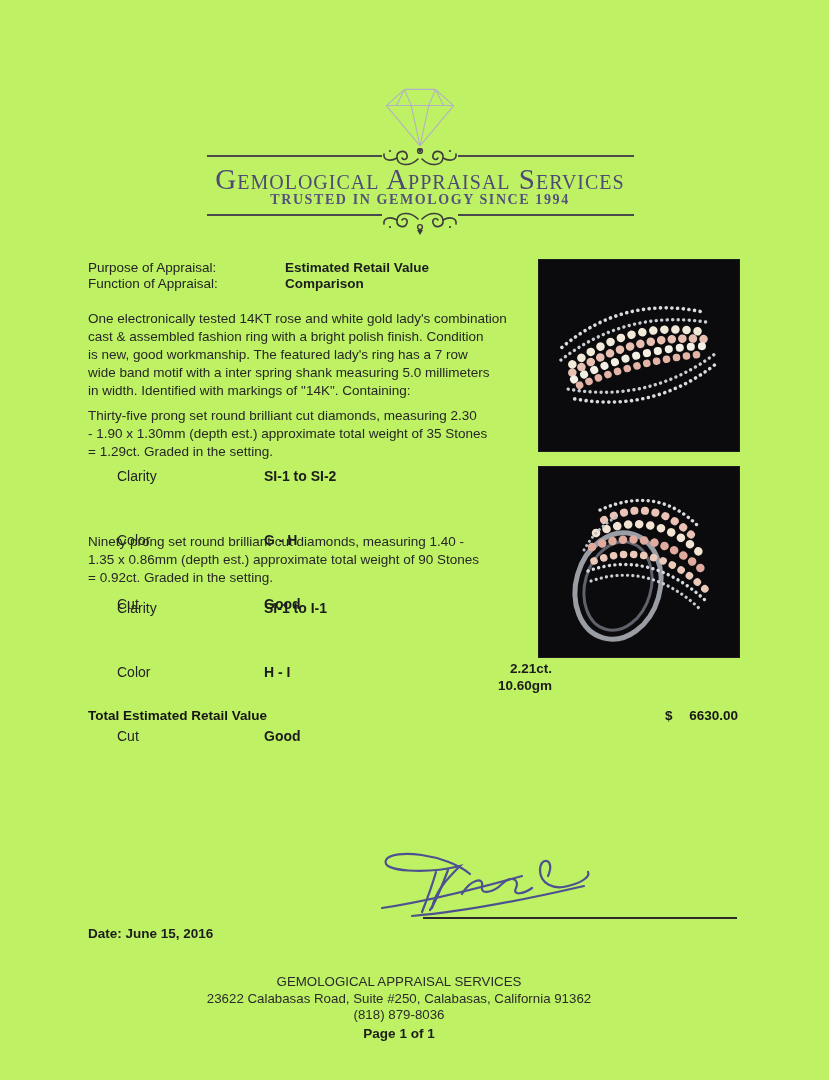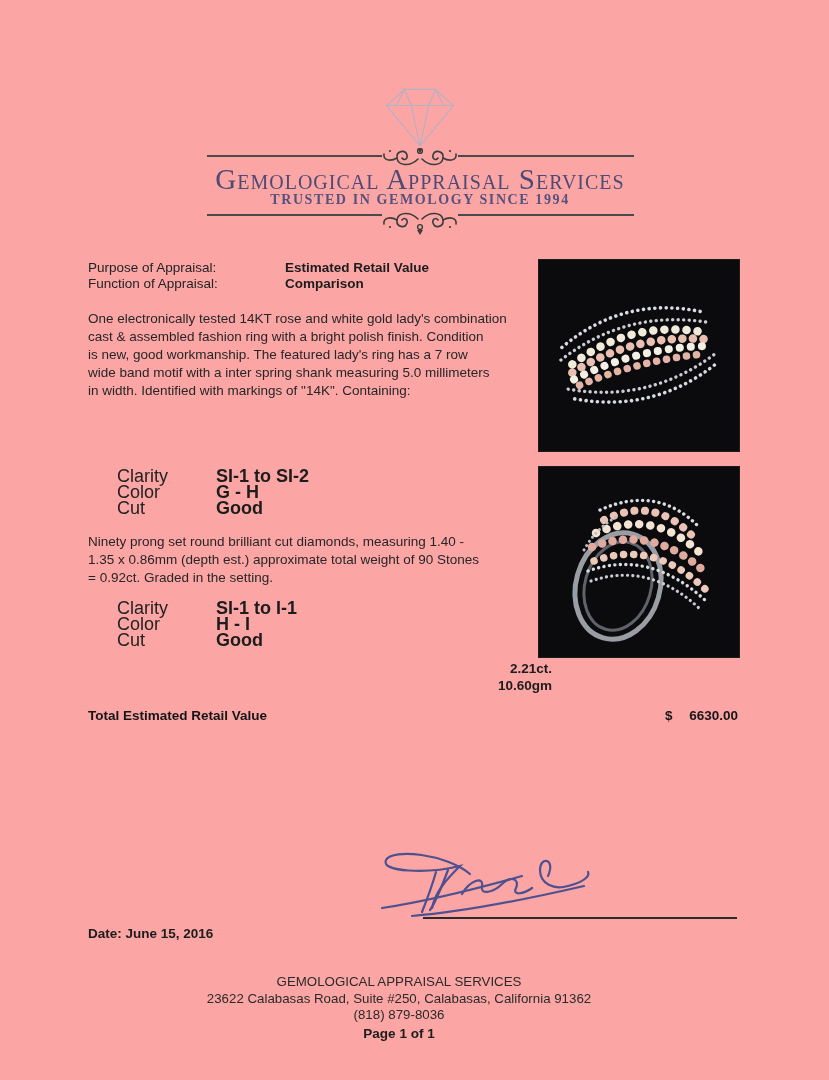--- a/index.html
+++ b/index.html
@@ -1,38 +1,38 @@
 <!DOCTYPE html>
 <html><head>
 <meta charset="utf-8">
 <style>
   html,body{margin:0;padding:0;background:#e9e9e9;}
   .page{
-    position:relative;width:829px;height:1080px;background:#fca5a5;
+    position:relative;width:829px;height:1080px;background:#bef264;
     font-family:"Liberation Sans",sans-serif;color:#232323;overflow:hidden;
     margin:0 auto;
   }
   .abs{position:absolute;}
   
   .brand-title{
     left:10px;top:163px;width:820px;text-align:center;
     font-family:"Liberation Serif",serif;font-variant:small-caps;
     font-size:29px;letter-spacing:1px;color:#4e4a75;font-weight:500;
   }
   .brand-tagline{
     left:10px;top:192px;width:820px;text-align:center;
     font-family:"Liberation Serif",serif;
     font-size:14px;letter-spacing:1.6px;color:#55517d;font-weight:600;
   }
   .rule{height:2px;background:#4a4a4a;}
   
   .meta{left:88px;top:260px;display:grid;grid-template-columns:157px auto;line-height:16px;font-size:13.5px;}
   .meta .val{font-weight:bold;color:#1c1c1c;padding-left:40px;}
   .para{font-size:13.5px;line-height:18px;white-space:pre-line;width:470px;color:#262626;}
-  .specs{left:117px;display:grid;grid-template-columns:99px auto;line-height:16px;font-size:18px;}
+  .specs{left:117px;display:grid;grid-template-columns:99px auto;line-height:16px;font-size:14px;gap:48px;}
   .specs .val{font-weight:bold;color:#1c1c1c;}
   .totals-labels{left:88px;top:660px;font-size:13.5px;line-height:17px;}
   .totals-values{left:439px;top:660px;width:113px;text-align:right;font-size:13.5px;line-height:17px;font-weight:bold;color:#1c1c1c;}
   .retail-label{left:88px;top:708px;font-size:13.5px;font-weight:bold;color:#161616;text-align:center;}
   .retail-currency{left:665px;top:708px;font-size:13.5px;font-weight:bold;color:#161616;}
   .retail-amount{left:655px;top:708px;width:83px;text-align:right;font-size:13.5px;font-weight:bold;color:#161616;}
   
   .photo{background:#0a0a0c;}
   
   .sig-line{left:423px;top:917px;width:314px;height:2px;background:#2b2b2b;}
@@ -103,20 +103,23 @@
     <span>Function of Appraisal:</span>
     <span class="val">Comparison</span>
   </div>
 
   <div class="abs para" style="left:88px;top:310px;">One electronically tested 14KT rose and white gold lady's combination
 cast &amp; assembled fashion ring with a bright polish finish. Condition
 is new, good workmanship. The featured lady's ring has a 7 row
 wide band motif with a inter spring shank measuring 5.0 millimeters
 in width. Identified with markings of "14K".  Containing:</div>
 
+  <div class="abs para" style="left:88px;top:407px;">Thirty-five prong set round brilliant cut diamonds, measuring 2.30
+- 1.90 x 1.30mm (depth est.) approximate total weight of 35 Stones
+= 1.29ct. Graded in the setting.</div>
 
   <div class="abs specs" style="top:468px;">
     <span>Clarity</span>
     <span class="val">SI-1 to SI-2</span>
     <span>Color</span>
     <span class="val">G - H</span>
     <span>Cut</span>
     <span class="val">Good</span>
   </div>
 

